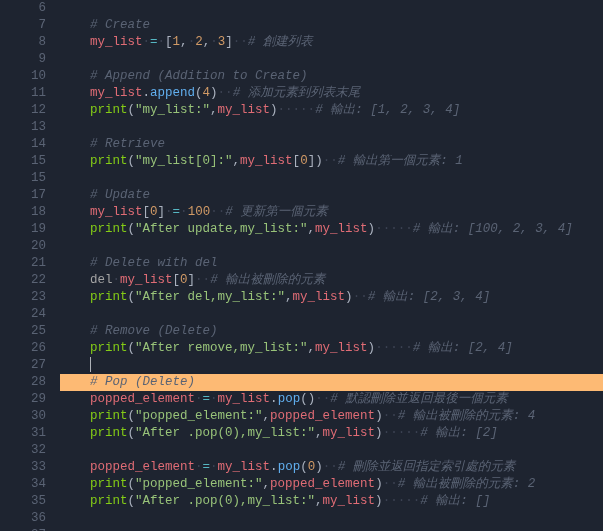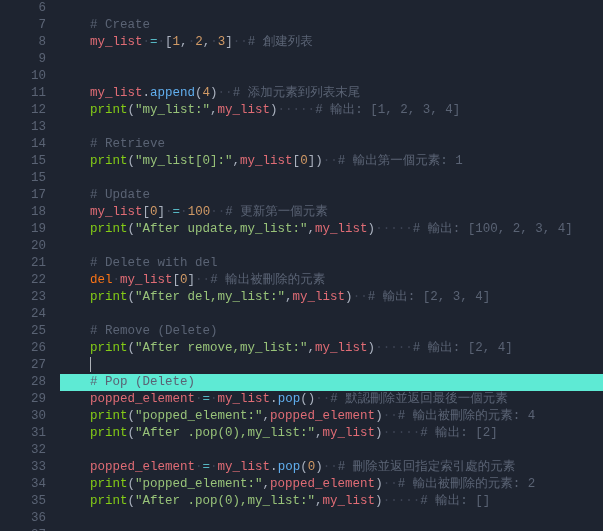--- a/index.html
+++ b/index.html
@@ -18,24 +18,24 @@
     width: 60px;
     text-align: right;
     padding-right: 14px;
     color: #5a6374;
     user-select: none;
     flex-shrink: 0;
   }
   .gutter div { height: 17px; }
   .code { flex: 1; padding-left: 0; position: relative; }
   .line { height: 17px; white-space: pre; }
-  .line.current { background: #5eead4; width: 100%; }
+  .line.current { background: #fdba74; width: 100%; }
   .cursor { display:inline-block; width:1px; height:15px; background:#aeb2b8; vertical-align:middle; }
-  .comment { color: #5a6374; }
-  .keyword { color: #f97316; }
+  .comment { color: #5a6374; font-style: italic; }
+  .keyword { color: #a3a3a3; }
   .func { color: #61afef; }
   .builtin { color: #84cc16; }
   .string { color: #98c379; }
   .number { color: #d19a66; }
   .ident { color: #e06c75; }
   .punct { color: #abb2bf; }
   .op { color: #56b6c2; }
   .ws { color: #3b4252; }
 </style>
 </head>
@@ -74,21 +74,21 @@
       <div>34</div>
       <div>35</div>
       <div>36</div>
       <div>37</div>
     </div>
   <div class="code" id="code">
       <div class="line"><span>    </span></div>
       <div class="line"><span>    </span><span class="comment"># Create</span></div>
       <div class="line"><span>    </span><span class="ident">my_list</span><span class="ws">·</span><span class="op">=</span><span class="ws">·</span><span class="punct">[</span><span class="number">1</span><span class="punct">,</span><span class="ws">·</span><span class="number">2</span><span class="punct">,</span><span class="ws">·</span><span class="number">3</span><span class="punct">]</span><span class="ws">··</span><span class="comment"># 創建列表</span></div>
       <div class="line"><span>    </span></div>
-      <div class="line"><span>    </span></div>
+      <div class="line"><span>    </span><span class="comment"># Append (Addition to Create)</span></div>
       <div class="line"><span>    </span><span class="ident">my_list</span><span class="punct">.</span><span class="func">append</span><span class="punct">(</span><span class="number">4</span><span class="punct">)</span><span class="ws">··</span><span class="comment"># 添加元素到列表末尾</span></div>
       <div class="line"><span>    </span><span class="builtin">print</span><span class="punct">(</span><span class="string">"my_list:"</span><span class="punct">,</span><span class="ident">my_list</span><span class="punct">)</span><span class="ws">·····</span><span class="comment"># 輸出: [1, 2, 3, 4]</span></div>
       <div class="line"><span>    </span></div>
       <div class="line"><span>    </span><span class="comment"># Retrieve</span></div>
       <div class="line"><span>    </span><span class="builtin">print</span><span class="punct">(</span><span class="string">"my_list[0]:"</span><span class="punct">,</span><span class="ident">my_list</span><span class="punct">[</span><span class="number">0</span><span class="punct">]</span><span class="punct">)</span><span class="ws">··</span><span class="comment"># 輸出第一個元素: 1</span></div>
       <div class="line"><span>    </span></div>
       <div class="line"><span>    </span><span class="comment"># Update</span></div>
       <div class="line"><span>    </span><span class="ident">my_list</span><span class="punct">[</span><span class="number">0</span><span class="punct">]</span><span class="ws">·</span><span class="op">=</span><span class="ws">·</span><span class="number">100</span><span class="ws">··</span><span class="comment"># 更新第一個元素</span></div>
       <div class="line"><span>    </span><span class="builtin">print</span><span class="punct">(</span><span class="string">"After update,my_list:"</span><span class="punct">,</span><span class="ident">my_list</span><span class="punct">)</span><span class="ws">·····</span><span class="comment"># 輸出: [100, 2, 3, 4]</span></div>
       <div class="line"><span>    </span></div>

